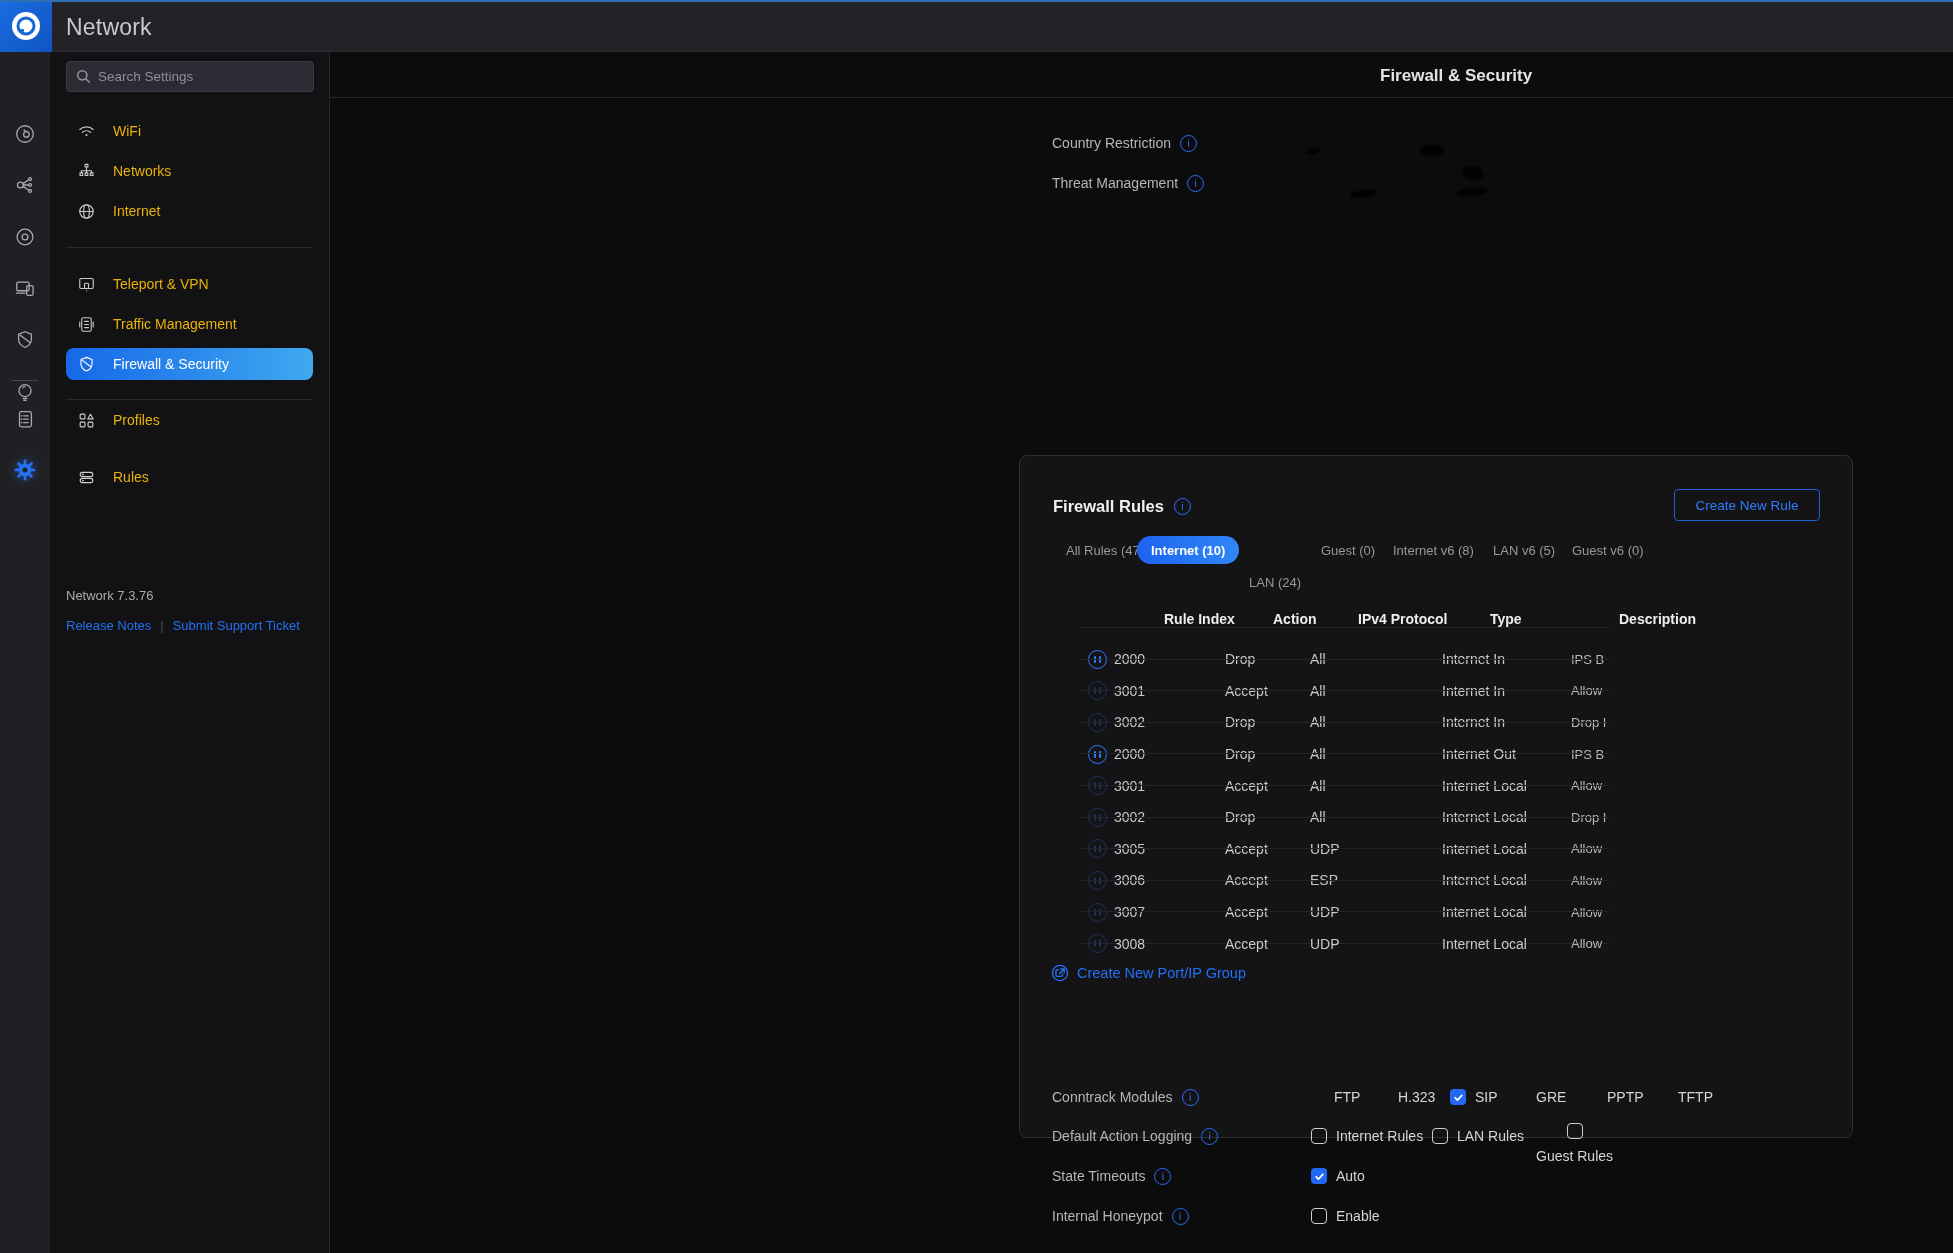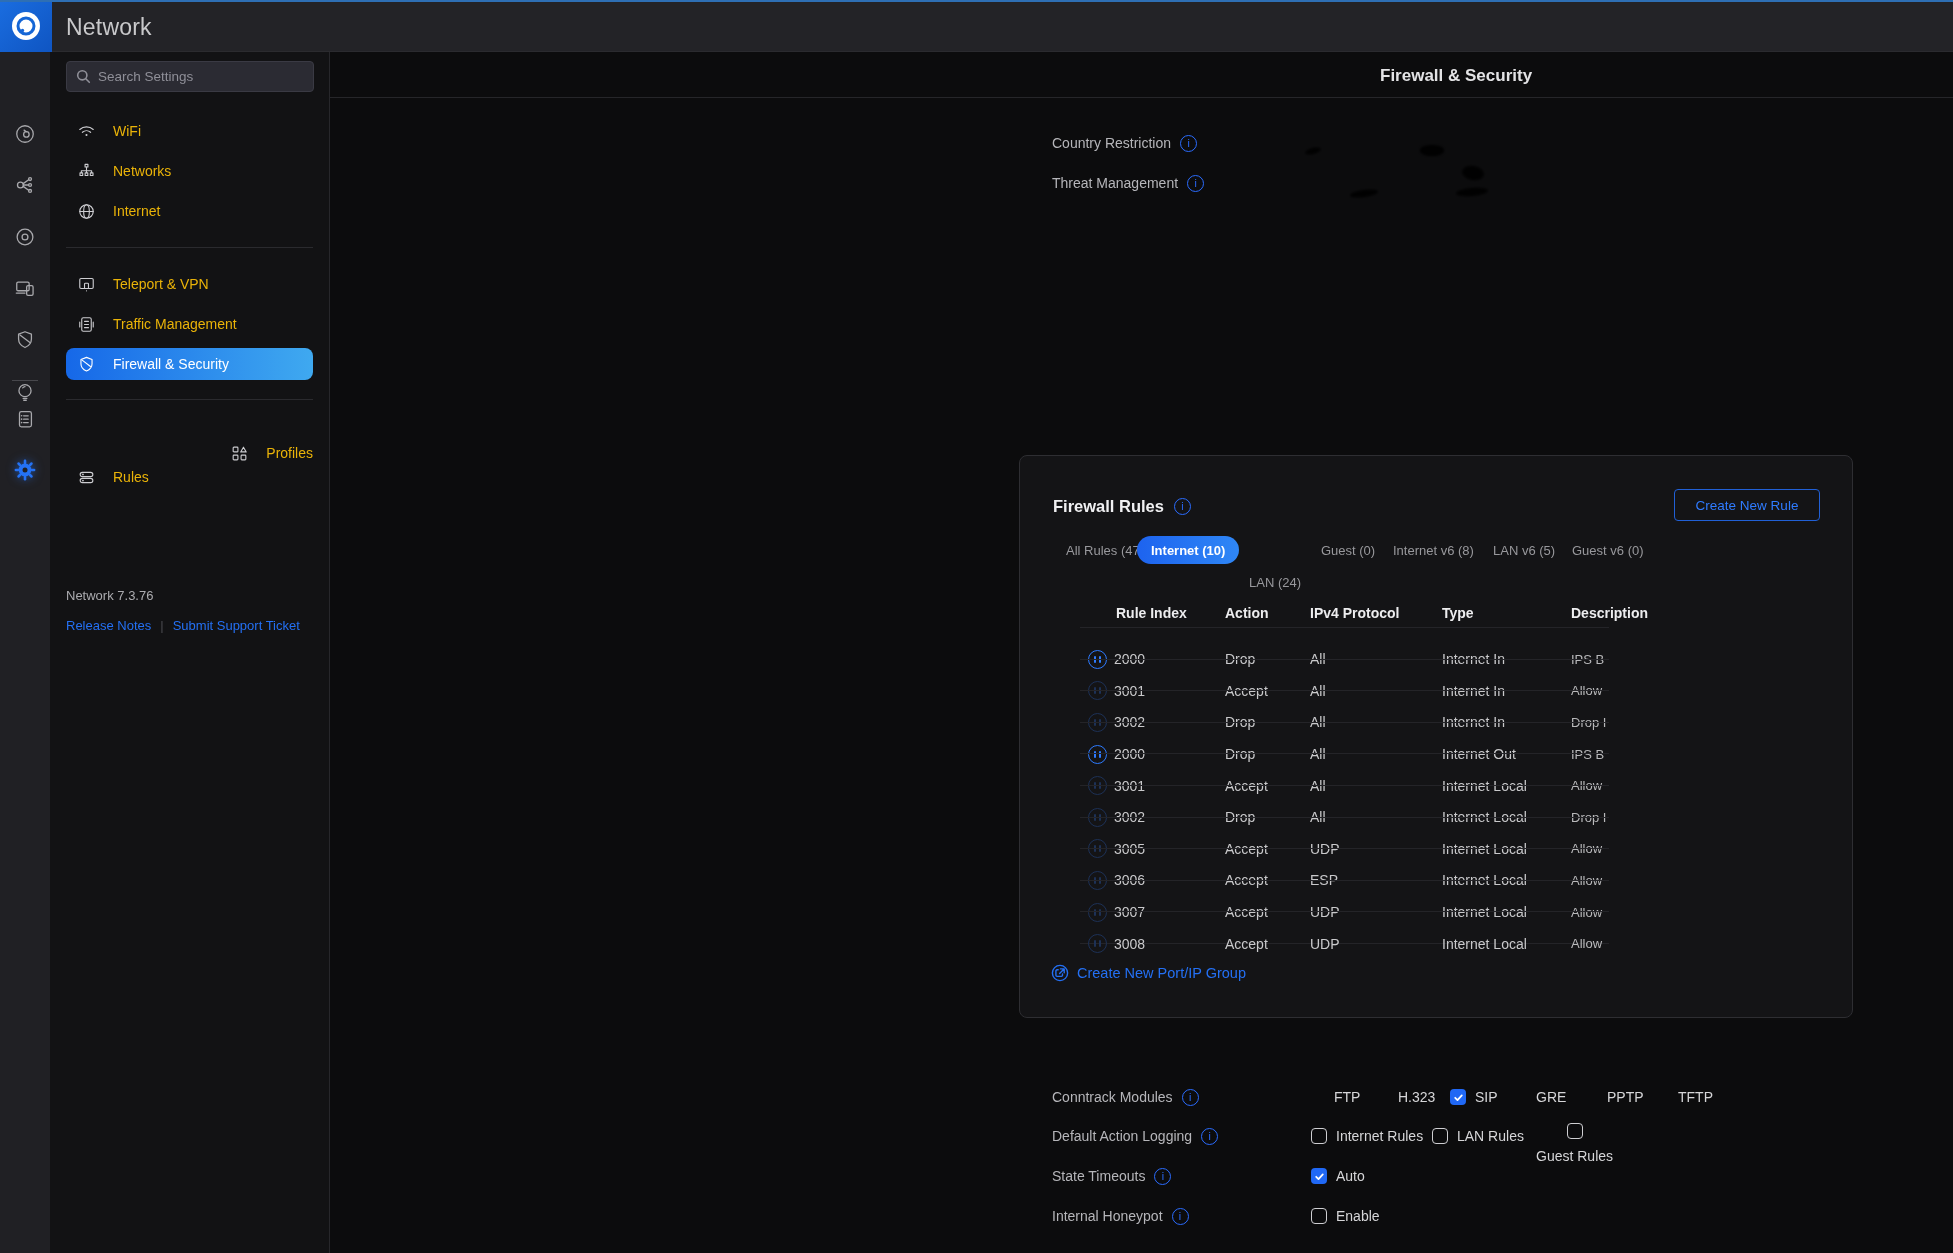--- a/index.html
+++ b/index.html
@@ -46,34 +46,34 @@
   
   .setting-label-row { position:absolute; left:1052px; height:26px; display:flex; align-items:center; gap:9px; }
   .setting-label { font-size:14px; color:#b6b6ba; white-space:nowrap; }
   .info-icon { width:17px; height:17px; border:1.2px solid #2b6cff; border-radius:50%; color:#2b6cff; font-size:10.5px; display:flex; align-items:center; justify-content:center; font-style:normal; cursor:pointer; flex:0 0 auto; }
   .info-icon::after { content:"i"; }
 
   
   .smudge { position:absolute; background:#010101; border-radius:50%; filter:blur(1px); }
 
   
-  #card { position:absolute; left:1019px; top:455px; width:834px; height:563px; background:#141416; border:1px solid #2e2e32; border-radius:8px; }
+  #card { position:absolute; left:1019px; top:455px; width:834px; height:683px; background:#141416; border:1px solid #2e2e32; border-radius:8px; }
   #card-title-row { position:absolute; left:33px; top:37px; height:26px; display:flex; align-items:center; gap:10px; }
   #card-title { font-size:16.5px; font-weight:bold; color:#f0f0f2; }
   #create-rule-btn { position:absolute; right:32px; top:33px; width:146px; height:32px; border:1px solid #2160d6; border-radius:4px; background:transparent; color:#2f7bff; font-size:13.5px; font-family:"Liberation Sans",sans-serif; cursor:pointer; }
   #tabs { position:absolute; left:0; top:80px; width:100%; height:28px; }
   .tab { position:absolute; top:0; height:28px; display:flex; align-items:center; font-size:13px; color:#98989c; cursor:pointer; white-space:nowrap; }
   .tab.active { background:linear-gradient(90deg,#1d63ef,#2f87f6); color:#fff; border-radius:15px; padding:0 14px; font-weight:bold; }
   .tab:nth-child(1){left:46px;} .tab:nth-child(2){left:117px;} .tab:nth-child(3){left:229px;margin-top:32px;}
   .tab:nth-child(4){left:301px;} .tab:nth-child(5){left:373px;} .tab:nth-child(6){left:473px;}
   .tab:nth-child(7){left:552px;}
 
   #rules-table { position:absolute; left:60px; top:131px; width:529px; }
   #rules-thead { position:relative; height:40px; }
-  .th { position:absolute; top:6px; height:40px; display:flex; align-items:center; font-size:14px; font-weight:bold; color:#ededef; white-space:nowrap; }
+  .th { position:absolute; top:12px; height:40px; display:flex; align-items:center; font-size:14px; font-weight:bold; color:#ededef; white-space:nowrap;margin-left:48px; }
   .th:nth-child(1){left:36px;} .th:nth-child(2){left:145px;} .th:nth-child(3){left:230px;}
   .th:nth-child(4){left:362px;} .th:nth-child(5){left:491px;}
   .rule-row { position:relative; height:31.6px; border-top:1px solid #242428; cursor:pointer; }
   #rules-tbody { border-bottom:1px solid #242428; }
   .cell { position:absolute; top:16px; height:100%; display:flex; align-items:center; font-size:14px; color:#c9c9cb; white-space:nowrap; }
   .cell.c-pause{left:8px;} .cell.c-index{left:34px;} .cell.c-action{left:145px;}
   .cell.c-proto{left:230px;} .cell.c-type{left:362px;}
   .cell.c-desc{left:491px; width:38px; overflow:hidden; font-size:13px; color:#b9b9bb;}
   .pause-icon { width:19px; height:19px; border-radius:50%; border:1.4px solid #1d3156; display:flex; align-items:center; justify-content:center; gap:2.5px; cursor:pointer; }
   .pause-icon i { display:block; width:2px; height:7px; background:#1d3156; border-radius:1px; }
@@ -246,21 +246,21 @@
         <div class="menu-item active" style="top: 296px;">
           <span class="mi-icon">
             <svg width="19" height="19" viewBox="0 0 24 24">
               <path d="M12 3 L19 5.6 V11 C19 15.6 16 18.6 12 20.2 C8 18.6 5 15.6 5 11 V5.6 Z"></path>
               <path d="M6.5 6.5 L17 14.5"></path>
             </svg>
           </span>
           <span class="mi-label">Firewall &amp; Security</span>
         </div>
         <div class="menu-divider" style="top: 347px;"></div>
-        <div class="menu-item" style="top: 384px; justify-content: flex-end;">
+        <div class="menu-item" style="top: 351px;">
           <span class="mi-icon">
             <svg width="19" height="19" viewBox="0 0 24 24">
               <rect x="4" y="4" width="6" height="6" rx="1"></rect>
               <path d="M17 4 L20.5 10 H13.5 Z"></path>
               <rect x="4" y="14" width="6" height="6" rx="1"></rect>
               <rect x="14" y="14" width="6" height="6" rx="1"></rect>
             </svg>
           </span>
           <span class="mi-label">Profiles</span>
         </div>

